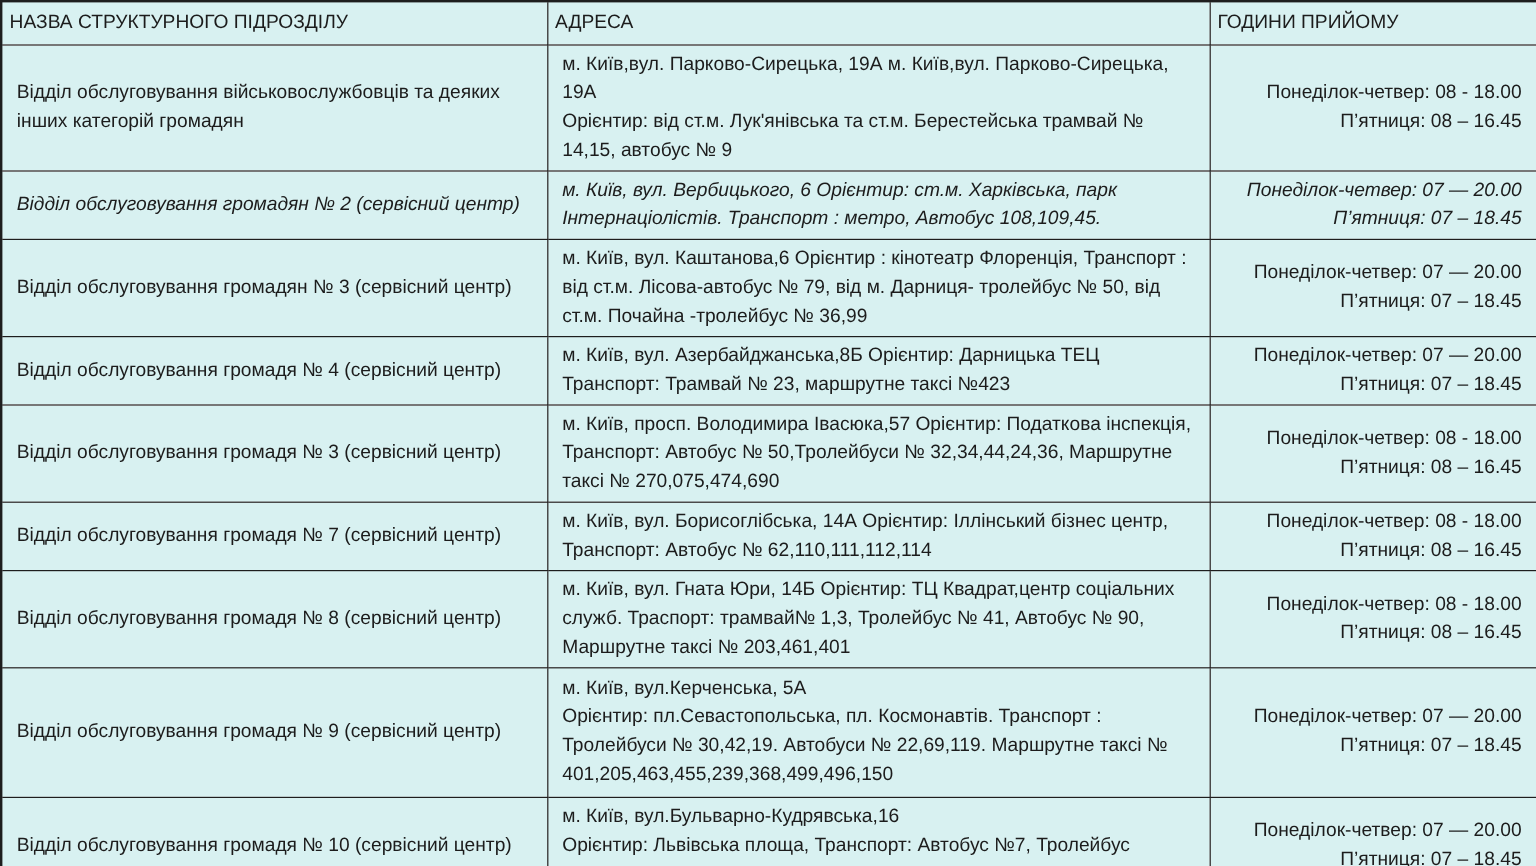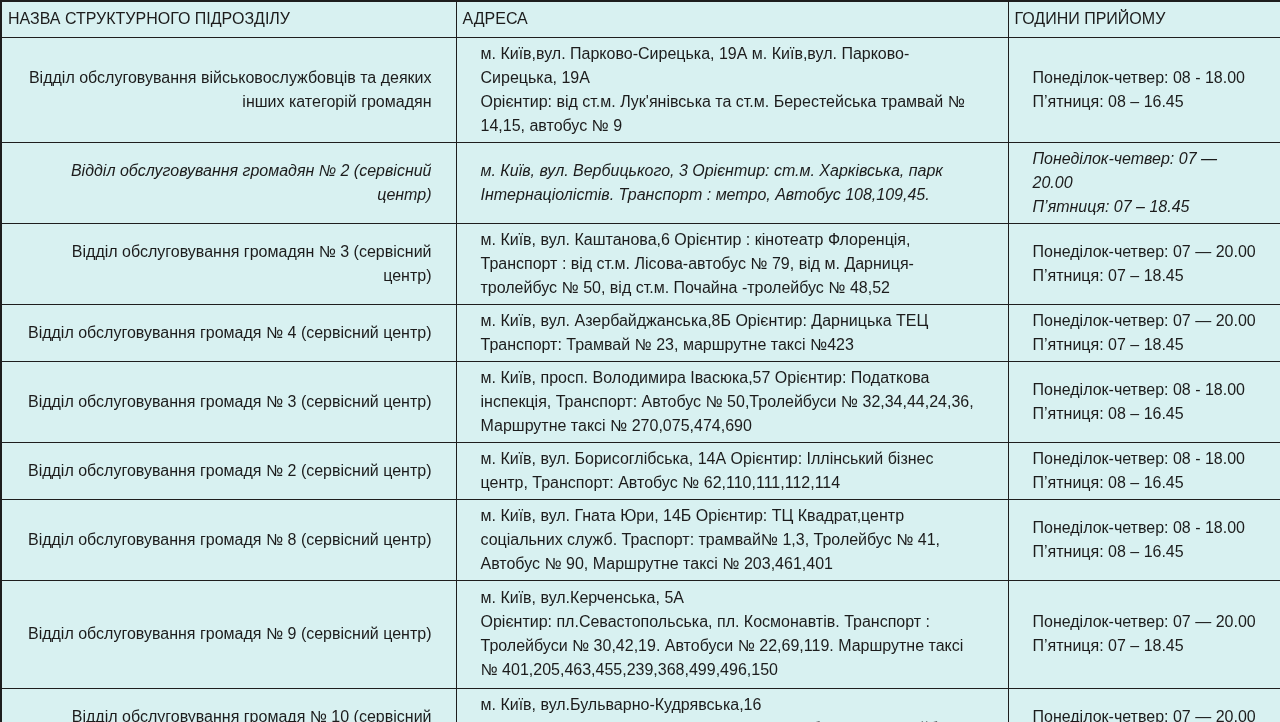--- a/index.html
+++ b/index.html
@@ -18,37 +18,37 @@
     width:1280px;height:722px;
     border-collapse:collapse;
     table-layout:fixed;
     border:2px solid var(--border);
     border-bottom-width:3px;
   }
   table.schedule th, table.schedule td{
     border:1px solid var(--border);
     background:var(--cell-bg);
     vertical-align:middle;
-    padding:4px 24px;
+    padding:4px 12px;
     font-size:16px;
     line-height:1.5;
     overflow:hidden;
   }
   table.schedule th{
     font-weight:400;
     text-align:left;
     height:36px;
     padding:2px 6px;
   }
-  td.col-name{ text-align:right; }
+  td.col-name{ text-align:left; }
   td.col-address, td.col-hours{
     text-align:left;
     white-space:pre-line;
   }
-  td.col-hours{ line-height:1.55; }
+  td.col-hours{ line-height:1.55;text-align:right; }
 </style>
 </head>
 <body>
 
 <table class="schedule">
   <colgroup>
     <col style="width:455px">
     <col style="width:552px">
     <col style="width:273px">
   </colgroup>
@@ -62,45 +62,45 @@
   <tbody>
       <tr style="height: 104px;">
         <td class="col-name">Відділ обслуговування військовослужбовців та деяких інших категорій громадян</td>
         <td class="col-address">м. Київ,вул. Парково-Сирецька, 19А м. Київ,вул. Парково-Сирецька, 19А
 Орієнтир: від ст.м. Лук'янівська та ст.м. Берестейська трамвай № 14,15, автобус № 9</td>
         <td class="col-hours">Понеділок-четвер: 08 - 18.00
 П’ятниця: 08 – 16.45</td>
       </tr>
       <tr style="height: 56px; font-style: italic;">
         <td class="col-name">Відділ обслуговування громадян № 2 (сервісний центр)</td>
-        <td class="col-address">м. Київ, вул. Вербицького, 3 Орієнтир: ст.м. Харківська, парк Інтернаціолістів. Транспорт : метро, Автобус 108,109,45.</td>
+        <td class="col-address">м. Київ, вул. Вербицького, 6 Орієнтир: ст.м. Харківська, парк Інтернаціолістів. Транспорт : метро, Автобус 108,109,45.</td>
         <td class="col-hours">Понеділок-четвер: 07 — 20.00
 П’ятниця: 07 – 18.45</td>
       </tr>
       <tr style="height: 75px;">
         <td class="col-name">Відділ обслуговування громадян № 3 (сервісний центр)</td>
-        <td class="col-address">м. Київ, вул. Каштанова,6 Орієнтир : кінотеатр Флоренція, Транспорт : від ст.м. Лісова-автобус № 79, від м. Дарниця- тролейбус № 50, від ст.м. Почайна -тролейбус № 48,52</td>
+        <td class="col-address">м. Київ, вул. Каштанова,6 Орієнтир : кінотеатр Флоренція, Транспорт : від ст.м. Лісова-автобус № 79, від м. Дарниця- тролейбус № 50, від ст.м. Почайна -тролейбус № 36,99</td>
         <td class="col-hours">Понеділок-четвер: 07 — 20.00
 П’ятниця: 07 – 18.45</td>
       </tr>
       <tr style="height: 57px;">
         <td class="col-name">Відділ обслуговування громадя № 4 (сервісний центр)</td>
         <td class="col-address">м. Київ, вул. Азербайджанська,8Б Орієнтир: Дарницька ТЕЦ
 Транспорт: Трамвай № 23, маршрутне таксі №423</td>
         <td class="col-hours">Понеділок-четвер: 07 — 20.00
 П’ятниця: 07 – 18.45</td>
       </tr>
       <tr style="height: 79px;">
         <td class="col-name">Відділ обслуговування громадя № 3 (сервісний центр)</td>
         <td class="col-address">м. Київ, просп. Володимира Івасюка,57 Орієнтир: Податкова інспекція, Транспорт: Автобус № 50,Тролейбуси № 32,34,44,24,36, Маршрутне таксі № 270,075,474,690</td>
         <td class="col-hours">Понеділок-четвер: 08 - 18.00
 П’ятниця: 08 – 16.45</td>
       </tr>
       <tr style="height: 53px;">
-        <td class="col-name">Відділ обслуговування громадя № 2 (сервісний центр)</td>
+        <td class="col-name">Відділ обслуговування громадя № 7 (сервісний центр)</td>
         <td class="col-address">м. Київ, вул. Борисоглібська, 14А Орієнтир: Іллінський бізнес центр, Транспорт: Автобус № 62,110,111,112,114</td>
         <td class="col-hours">Понеділок-четвер: 08 - 18.00
 П’ятниця: 08 – 16.45</td>
       </tr>
       <tr style="height: 71px;">
         <td class="col-name">Відділ обслуговування громадя № 8 (сервісний центр)</td>
         <td class="col-address">м. Київ, вул. Гната Юри, 14Б Орієнтир: ТЦ Квадрат,центр соціальних служб. Траспорт: трамвай№ 1,3, Тролейбус № 41, Автобус № 90, Маршрутне таксі № 203,461,401</td>
         <td class="col-hours">Понеділок-четвер: 08 - 18.00
 П’ятниця: 08 – 16.45</td>
       </tr>

